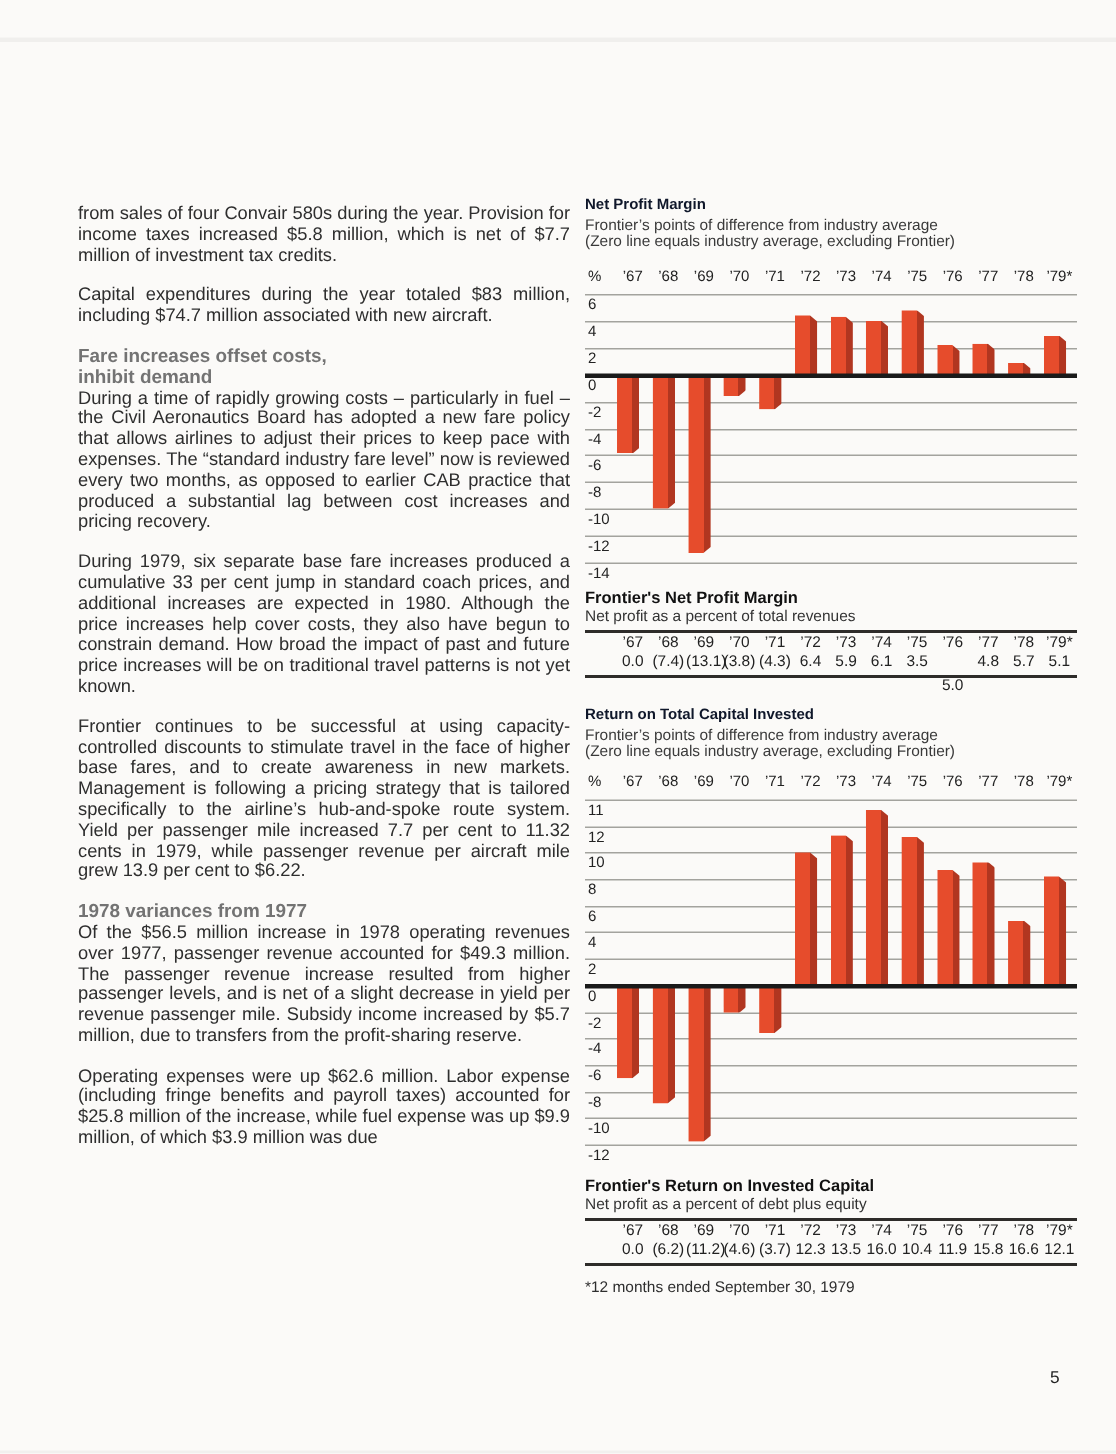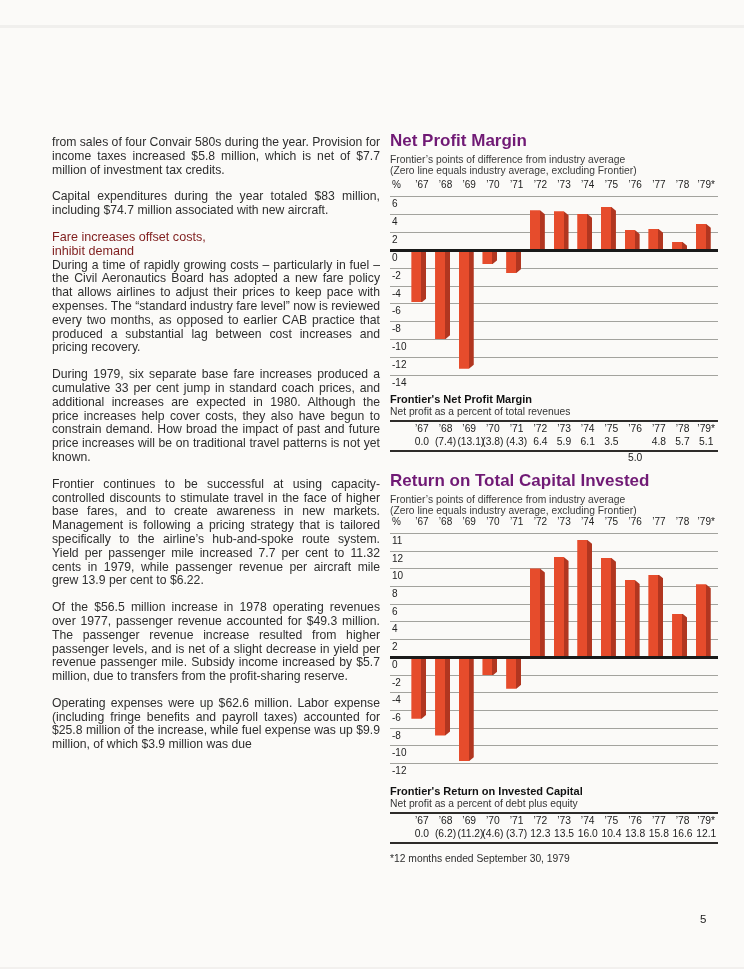--- a/index.html
+++ b/index.html
@@ -11,28 +11,28 @@
   .scan-smudge{position:absolute;left:0;top:25px;width:744px;height:3px;
     background:rgba(70,60,60,0.06);}
   .scan-edge{position:absolute;left:0;bottom:0;width:744px;height:2px;
     background:rgba(70,60,60,0.05);}
 
   
   .left-col{position:absolute;left:52px;top:136px;width:328px;
     font-size:12.2px;line-height:13.8px;text-align:justify;color:#2e2e2e;}
   .left-col p{margin:0 0 13px 0;}
   .left-col h3{font-size:12.6px;line-height:13.8px;margin:1px 0 0 0;
-    color:#7f1d1d;white-space:pre-line;font-weight:normal;}
+    color:#737373;white-space:pre-line;font-weight:bold;}
 
   
   .right-col{position:absolute;left:390px;top:131px;width:328px;height:800px;}
   .chart-head{position:absolute;left:0;right:0;}
   .chart-head.c0{top:0;}
   .chart-head.c1{top:340px;}
-  .chart-title{font-size:17px;font-weight:bold;margin:0 0 3px 0;color:#701a75;}
+  .chart-title{font-size:10px;font-weight:bold;margin:0 0 3px 0;color:#0f172a;}
   .chart-sub{font-size:10.3px;line-height:11px;color:#3a3a3a;}
 
   .plot{position:absolute;left:0;width:328px;}
   .plot.p0{top:47px;height:272px;}
   .plot.p1{top:384px;height:262px;}
   .gridline{position:absolute;left:0;right:0;height:1px;background:#a3a39e;}
   .zeroline{position:absolute;left:0;right:0;height:3px;background:#1a1a1a;}
   .ylabel{position:absolute;left:2px;width:20px;font-size:10px;color:#222;
     text-align:left;line-height:10px;}
   .unit-label{position:absolute;left:2px;top:1px;font-size:10px;color:#222;}
@@ -58,20 +58,21 @@
 <div class="scan-edge"></div>
 
 <div class="left-col">
   <p>from sales of four Convair 580s during the year. Provision for income taxes increased $5.8 million, which is net of $7.7 million of investment tax credits.</p>
   <p>Capital expenditures during the year totaled $83 million, including $74.7 million associated with new aircraft.</p>
   <h3>Fare increases offset costs,
 inhibit demand</h3>
   <p>During a time of rapidly growing costs – particularly in fuel – the Civil Aeronautics Board has adopted a new fare policy that allows airlines to adjust their prices to keep pace with expenses. The “standard industry fare level” now is reviewed every two months, as opposed to earlier CAB practice that produced a substantial lag between cost increases and pricing recovery.</p>
   <p>During 1979, six separate base fare increases produced a cumulative 33 per cent jump in standard coach prices, and additional increases are expected in 1980. Although the price increases help cover costs, they also have begun to constrain demand. How broad the impact of past and future price increases will be on traditional travel patterns is not yet known.</p>
   <p>Frontier continues to be successful at using capacity-controlled discounts to stimulate travel in the face of higher base fares, and to create awareness in new markets. Management is following a pricing strategy that is tailored specifically to the airline’s hub-and-spoke route system. Yield per passenger mile increased 7.7 per cent to 11.32 cents in 1979, while passenger revenue per aircraft mile grew 13.9 per cent to $6.22.</p>
+  <h3>1978 variances from 1977</h3>
   <p>Of the $56.5 million increase in 1978 operating revenues over 1977, passenger revenue accounted for $49.3 million. The passenger revenue increase resulted from higher passenger levels, and is net of a slight decrease in yield per revenue passenger mile. Subsidy income increased by $5.7 million, due to transfers from the profit-sharing reserve.</p>
   <p>Operating expenses were up $62.6 million. Labor expense (including fringe benefits and payroll taxes) accounted for $25.8 million of the increase, while fuel expense was up $9.9 million, of which $3.9 million was due</p>
 </div>
 
 <div class="right-col">
 
   <div class="chart-head c0">
     <h2 class="chart-title">Net Profit Margin</h2>
     <div class="chart-sub">Frontier’s points of difference from industry average</div>
     <div class="chart-sub">(Zero line equals industry average, excluding Frontier)</div>
@@ -251,21 +252,21 @@
         <div class="trow">
           <div class="tcell" style="left: 20px; width: 23.7px;">0.0</div>
           <div class="tcell" style="left: 43.7px; width: 23.7px;">(6.2)</div>
           <div class="tcell" style="left: 67.4px; width: 23.7px;">(11.2)</div>
           <div class="tcell" style="left: 91.1px; width: 23.7px;">(4.6)</div>
           <div class="tcell" style="left: 114.8px; width: 23.7px;">(3.7)</div>
           <div class="tcell" style="left: 138.5px; width: 23.7px;">12.3</div>
           <div class="tcell" style="left: 162.2px; width: 23.7px;">13.5</div>
           <div class="tcell" style="left: 185.9px; width: 23.7px;">16.0</div>
           <div class="tcell" style="left: 209.6px; width: 23.7px;">10.4</div>
-          <div class="tcell" style="left: 233.3px; width: 23.7px;">13.8</div>
+          <div class="tcell" style="left: 233.3px; width: 23.7px;">11.9</div>
           <div class="tcell" style="left: 257px; width: 23.7px;">15.8</div>
           <div class="tcell" style="left: 280.7px; width: 23.7px;">16.6</div>
           <div class="tcell" style="left: 304.4px; width: 23.7px;">12.1</div>
         </div>
         <div class="trule"></div>
       </div>
   </div>
 
   <div class="footnote">*12 months ended September 30, 1979</div>
 </div>

